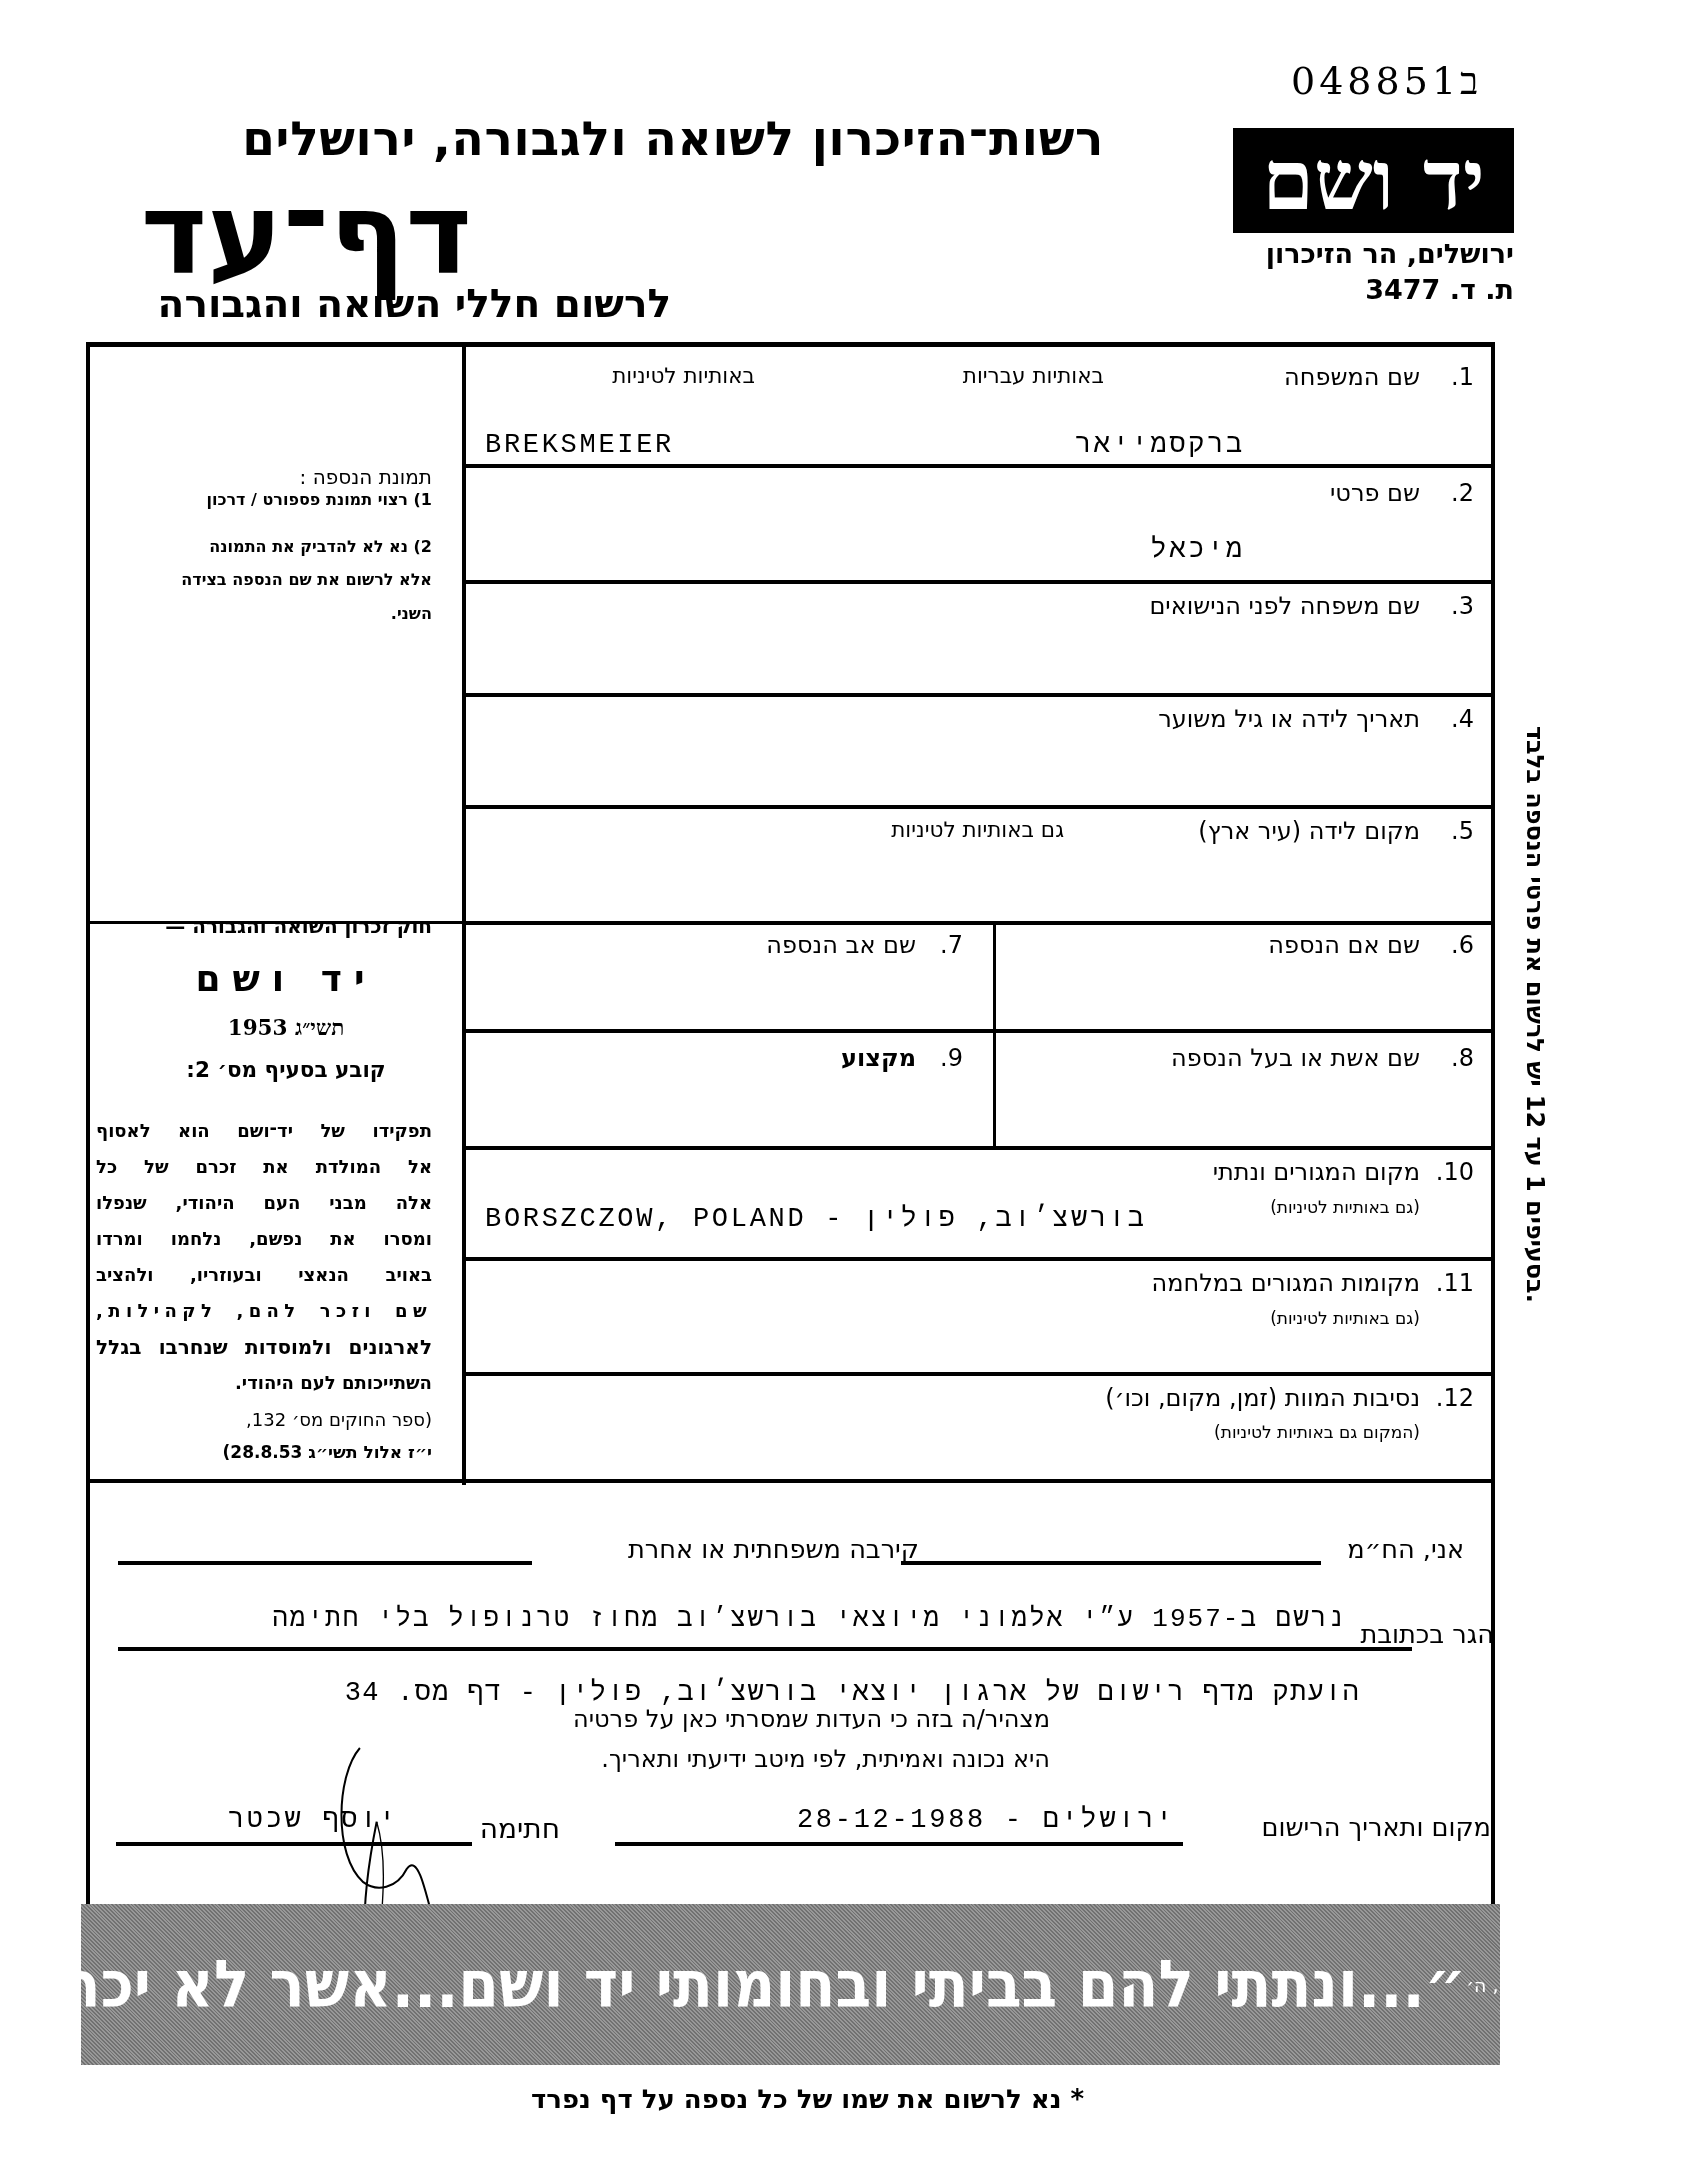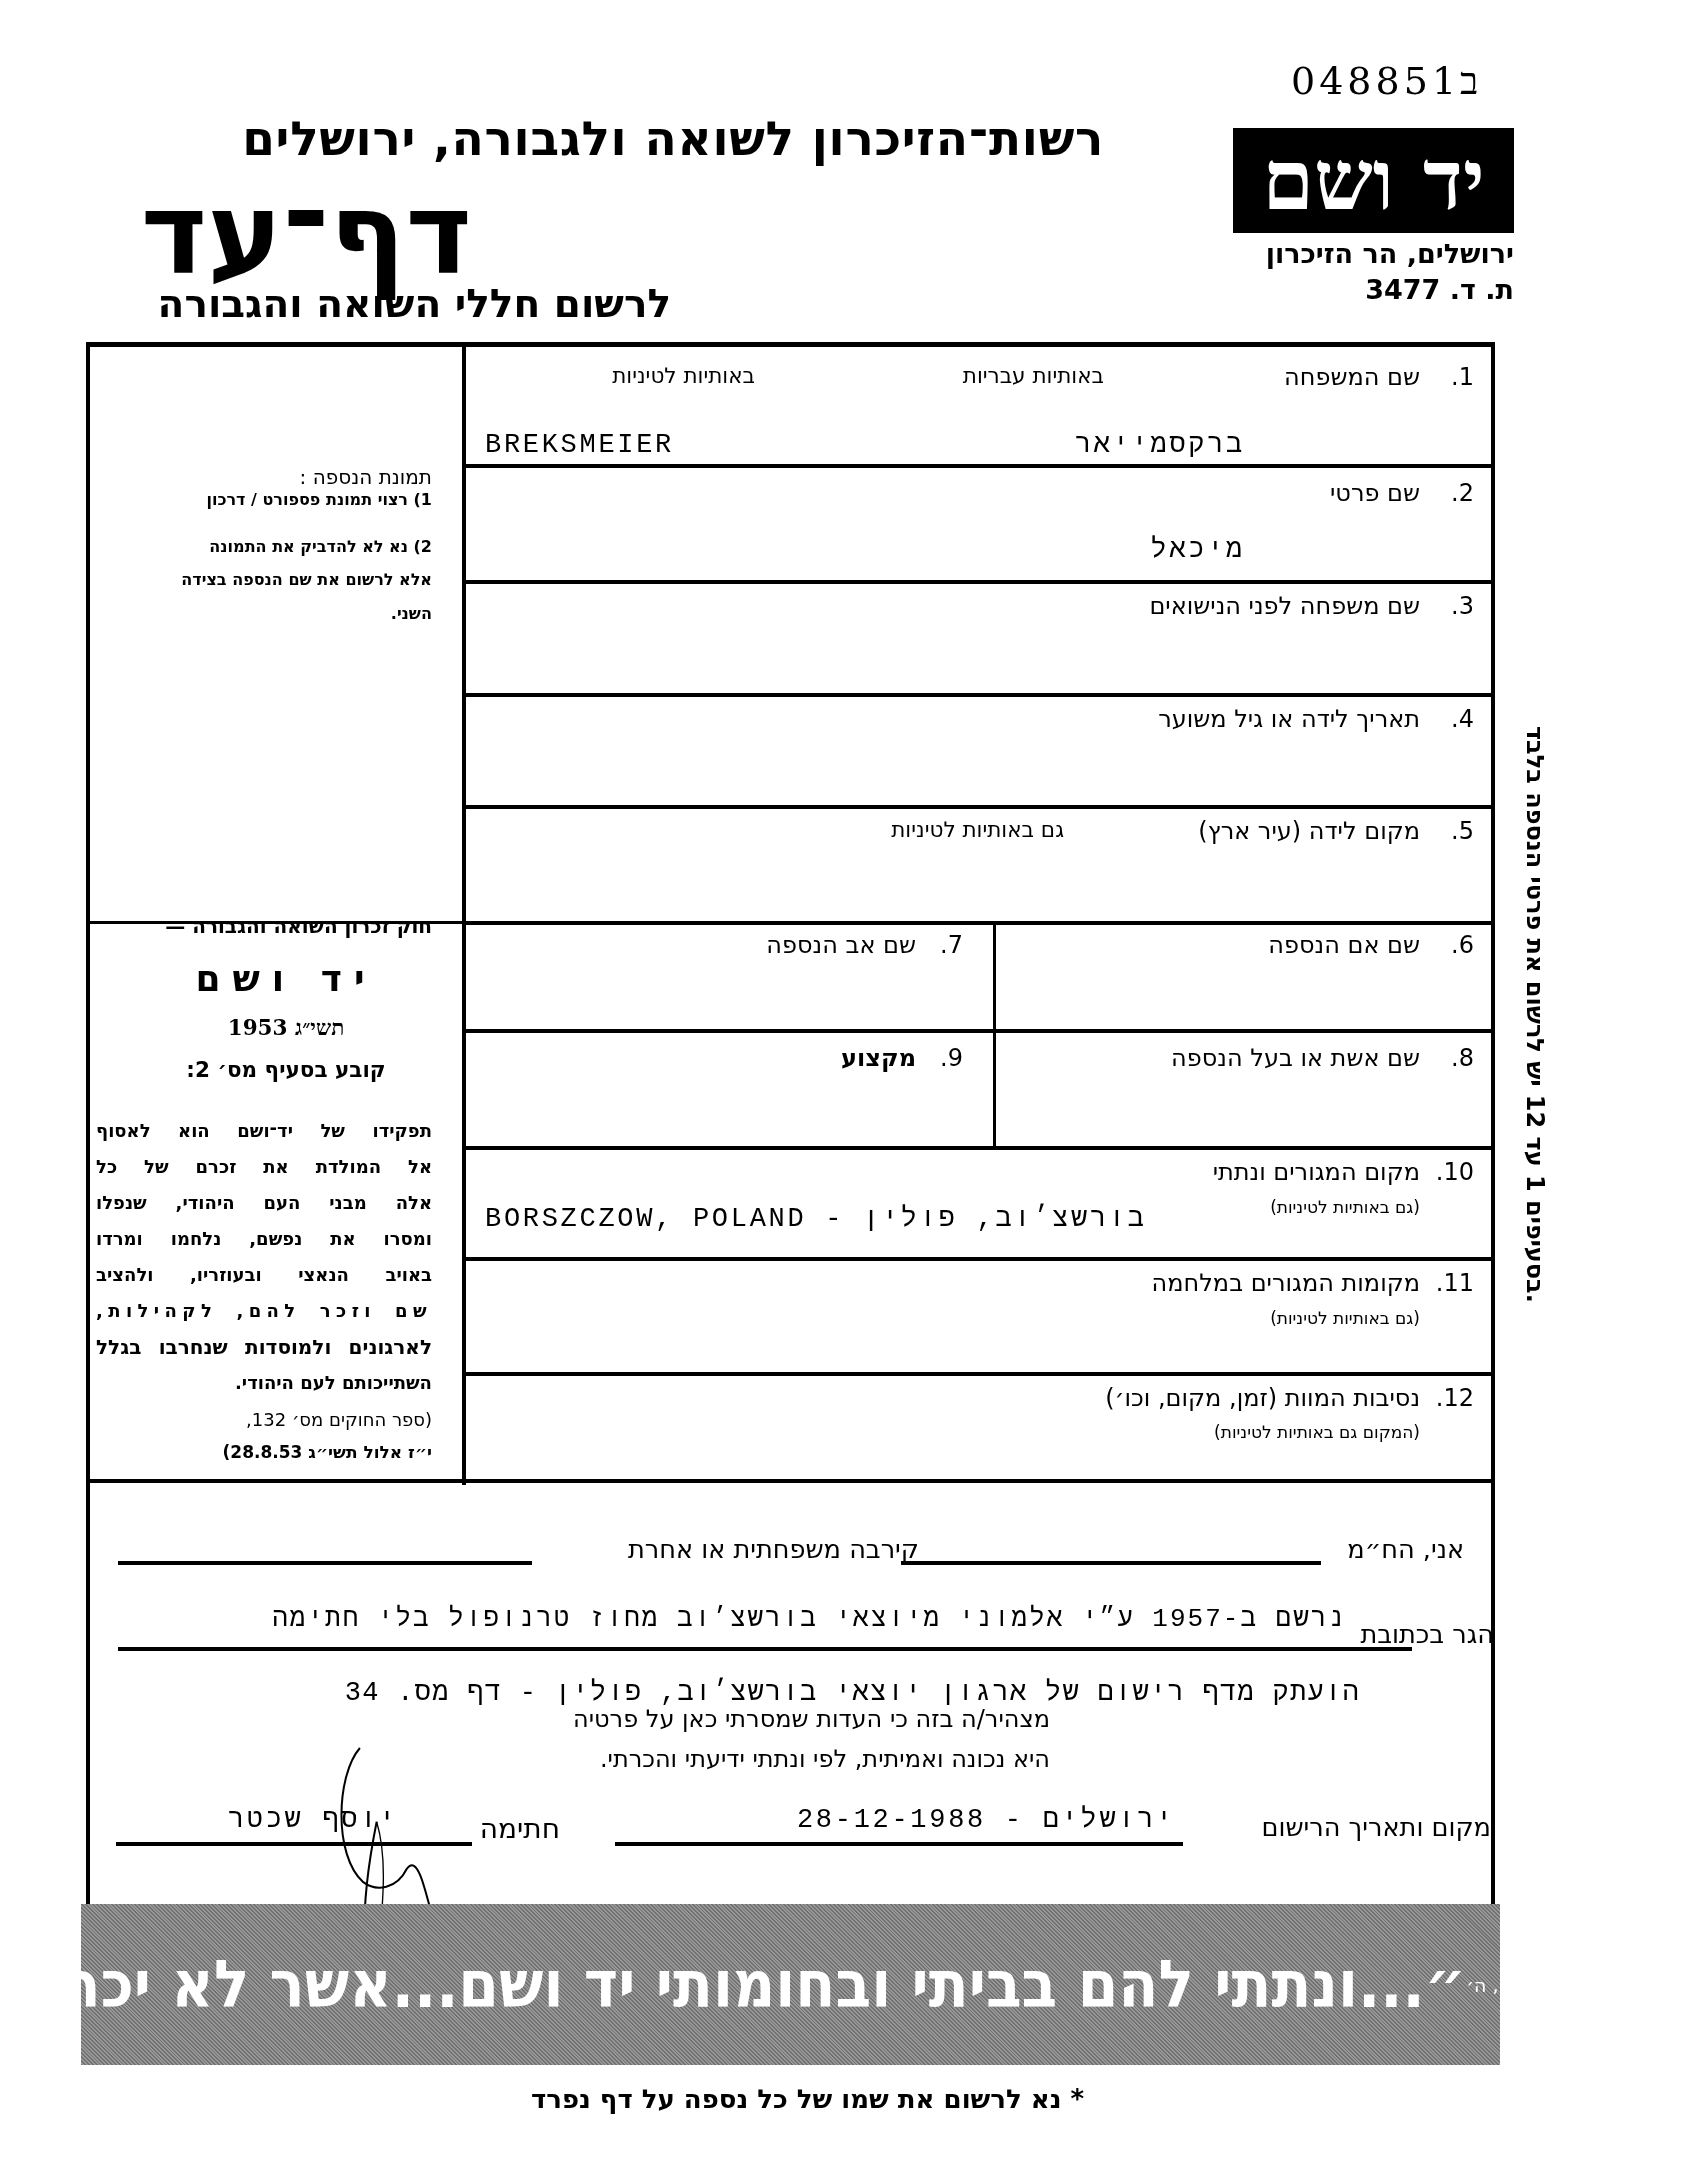--- a/index.html
+++ b/index.html
@@ -153,21 +153,21 @@
 <div class="underline-bar" style="left:901px; top:1561px; width:420px;"></div>
 <div class="field-label heb" style="right:777px; top:1534px; font-size:25.6px;">קירבה משפחתית או אחרת</div>
 <div class="underline-bar" style="left:118px; top:1561px; width:414px;"></div>
 
 <div class="field-label heb" style="right:202px; top:1619px; font-size:25.6px;">הגר בכתובת</div>
 <div class="field-value mono rtl" style="right:350px; top:1604px; font-size:26px; letter-spacing:2px;">נרשם ב-1957 ע״י אלמוני מיוצאי בורשצ׳וב מחוז טרנופול בלי חתימה</div>
 <div class="underline-bar" style="left:118px; top:1647px; width:1294px;"></div>
 
 <div class="field-value mono rtl" style="right:336px; top:1678px; font-size:27px; letter-spacing:1.3px;">הועתק מדף רישום של ארגון יוצאי בורשצ׳וב, פולין - דף מס. 34</div>
 <div class="field-label heb" style="right:646px; top:1705px; font-size:24px;">מצהיר/ה בזה כי העדות שמסרתי כאן על פרטיה</div>
-<div class="field-label heb" style="right:646px; top:1745px; font-size:24px;">היא נכונה ואמיתית, לפי ונתתי ידיעתי והכרתי.</div>
+<div class="field-label heb" style="right:646px; top:1745px; font-size:24px;">היא נכונה ואמיתית, לפי מיטב ידיעתי ותאריך.</div>
 
 <div class="field-label heb" style="right:205px; top:1812px; font-size:25.6px;">מקום ותאריך הרישום</div>
 <div class="field-value mono rtl" style="right:521px; top:1805px; font-size:27px;">ירושלים - 28-12-1988</div>
 <div class="underline-bar" style="left:615px; top:1842px; width:568px;"></div>
 
 <div class="field-label heb" style="right:1136px; top:1812px; font-size:28px;">חתימה</div>
 <div class="field-value mono rtl" style="right:1298px; top:1805px; font-size:27px;">יוסף שכטר</div>
 <div class="underline-bar" style="left:116px; top:1842px; width:356px;"></div>
 
 <svg id="signature" class="abs" viewBox="0 0 240 320">

